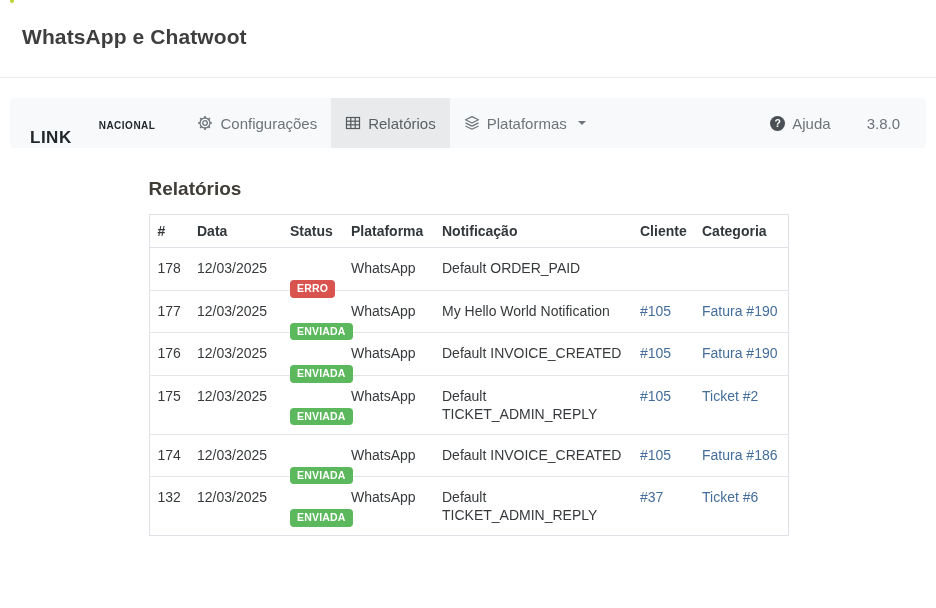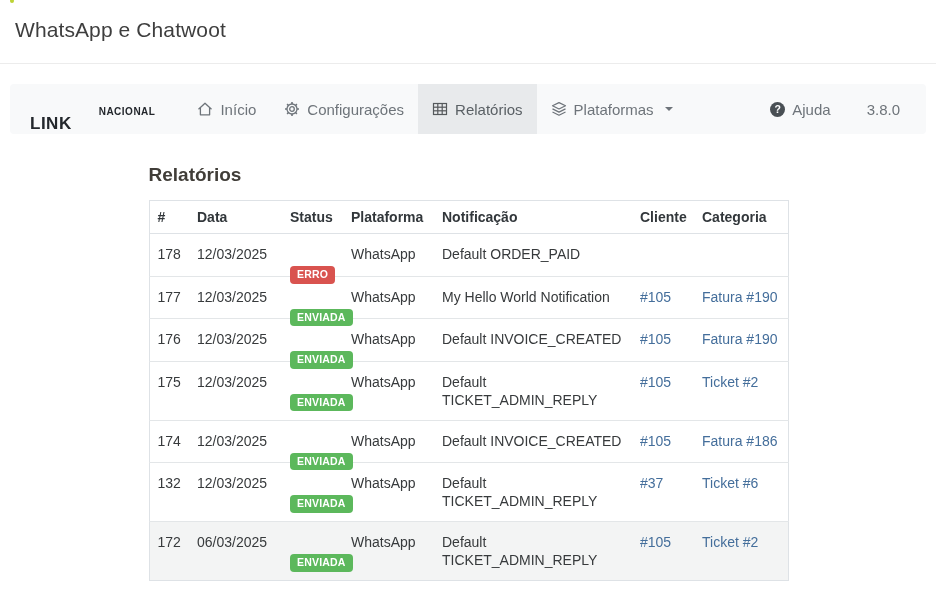--- a/index.html
+++ b/index.html
@@ -20,21 +20,21 @@
     background:#fff;color:var(--text-dark);
     font-family:"Liberation Sans","DejaVu Sans",sans-serif;
     font-size:14px;
   }
   
   .page-header{
     padding:13px 10px 16px 10px;
     border-bottom:1px solid #ececec;
   }
   .page-title{
-    margin:5px;font-size:21px;font-weight:400;color:#3e3e3e;letter-spacing:.1px;
+    margin:12px;font-size:21px;font-weight:700;color:#3e3e3e;letter-spacing:.1px;
   }
   
   .navbar{
     margin:20px 10px 0 10px;height:50px;
     background:var(--navbar-bg);
     border-radius:4px;
     display:flex;align-items:stretch;
   }
   .navbar-brand{
     display:flex;align-items:flex-end;
@@ -123,29 +123,20 @@
 </div>
 
 <nav class="navbar">
 
   <a class="navbar-brand">
     <span class="logo-main">LINK</span>
     <span class="logo-dot"></span>
     <span class="logo-suffix">NACIONAL</span>
   </a>
 
-  <a class="nav-item">
-    <span class="nav-icon">
-      <svg viewBox="0 0 16 16" width="16" height="16" fill="none" stroke="#6e747a" stroke-width="1.3" stroke-linejoin="round">
-        <path d="M1.5 8.2 L8 2.2 L14.5 8.2"></path>
-        <path d="M3.4 7.1 V13.8 H12.6 V7.1"></path>
-      </svg>
-    </span>
-    <span>Início</span>
-  </a>
 
   <a class="nav-item">
     <span class="nav-icon">
       <svg viewBox="0 0 16 16" width="16" height="16" fill="none" stroke="#6e747a">
         <circle cx="8" cy="8" r="2.3" stroke-width="1.3"></circle>
         <circle cx="8" cy="8" r="5" stroke-width="1.3"></circle>
         <g stroke-width="1.6">
           <line x1="8" y1="1" x2="8" y2="3"></line>
             <line x1="8" y1="13" x2="8" y2="15"></line>
           <line x1="1" y1="8" x2="3" y2="8"></line>
@@ -266,24 +257,15 @@
         </tr>
         <tr>
           <td>132</td>
           <td>12/03/2025</td>
           <td><span class="badge badge-success">ENVIADA</span></td>
           <td>WhatsApp</td>
           <td>Default TICKET_ADMIN_REPLY</td>
           <td><a>#37</a></td>
           <td><a>Ticket #6</a></td>
         </tr>
-        <tr class="highlight">
-          <td>172</td>
-          <td>06/03/2025</td>
-          <td><span class="badge badge-success">ENVIADA</span></td>
-          <td>WhatsApp</td>
-          <td>Default TICKET_ADMIN_REPLY</td>
-          <td><a>#105</a></td>
-          <td><a>Ticket #2</a></td>
-        </tr>
       </tbody>
   </table>
 </main>
 
 </body></html>

